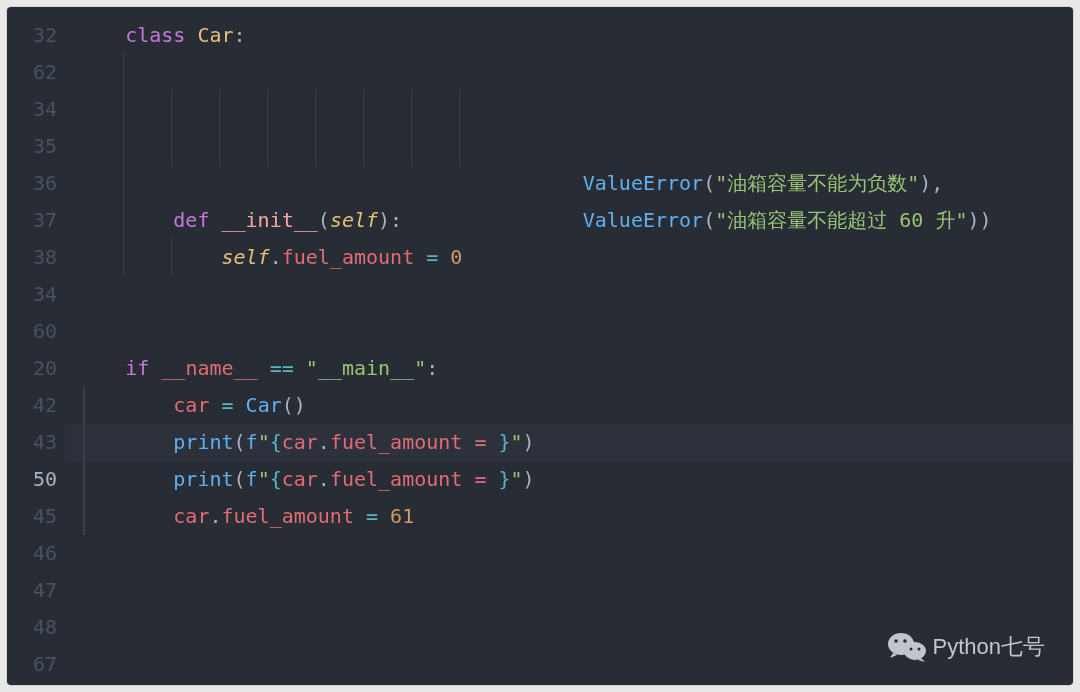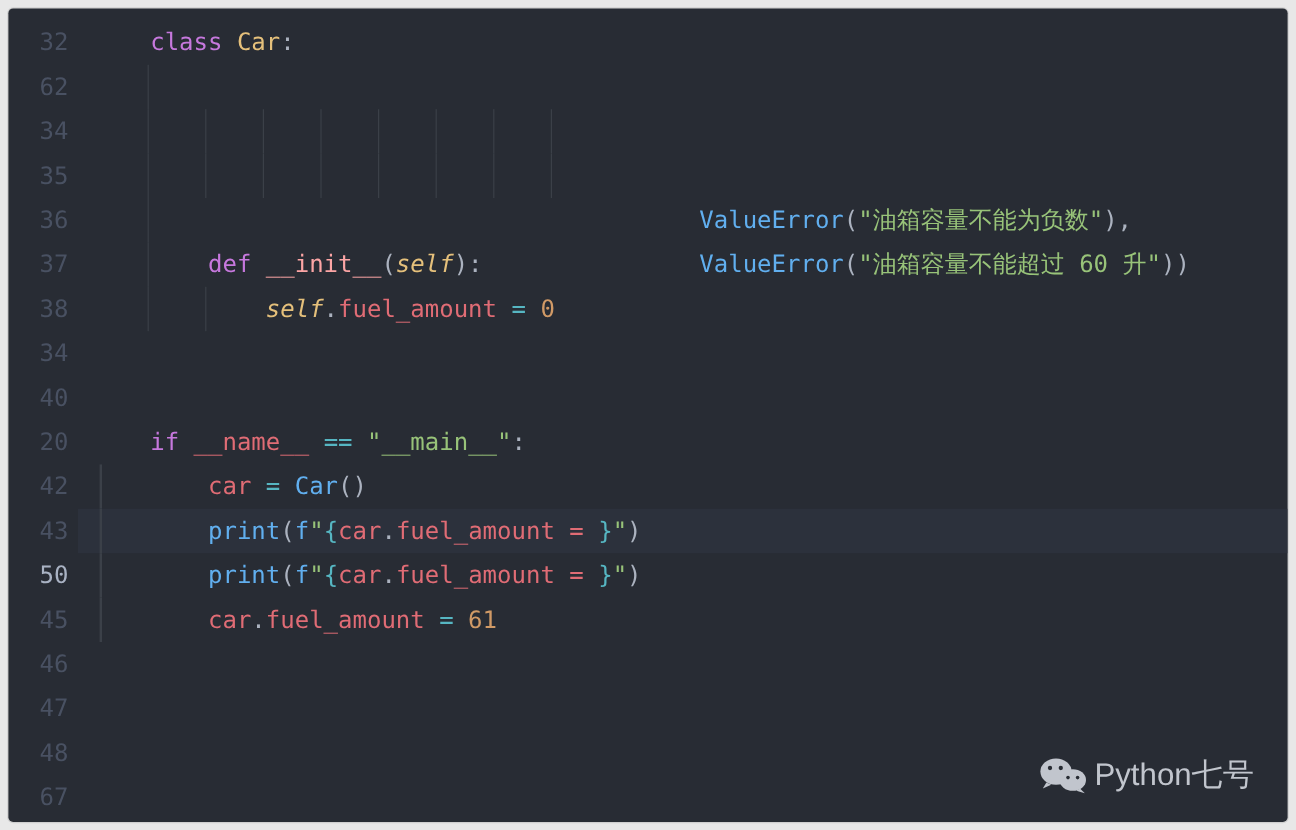--- a/index.html
+++ b/index.html
@@ -84,41 +84,41 @@
     width: 2px; background: #3b4048;
   }
 
   
   .watermark {
     position: absolute;
     right: 28px; bottom: 22px;
     display: flex; align-items: center;
     color: #cfd3da;
     font-family: -apple-system, "Segoe UI", Helvetica, Arial, sans-serif;
-    font-size: 26px;
+    font-size: 22px;
     opacity: 0.92;
     user-select: none;
   }
   .watermark svg { margin-right: 6px; }
 </style>
 </head>
 <body>
 
 <div class="frame">
 
   <div class="gutter">
     <div class="ln">32</div>
     <div class="ln">62</div>
     <div class="ln">34</div>
     <div class="ln">35</div>
     <div class="ln">36</div>
     <div class="ln">37</div>
     <div class="ln">38</div>
     <div class="ln">34</div>
-    <div class="ln">40</div>
+    <div class="ln">60</div>
     <div class="ln">20</div>
     <div class="ln">42</div>
     <div class="ln">43</div>
     <div class="ln active">50</div>
     <div class="ln">45</div>
     <div class="ln">46</div>
     <div class="ln">47</div>
     <div class="ln">48</div>
     <div class="ln">67</div>
   </div>

